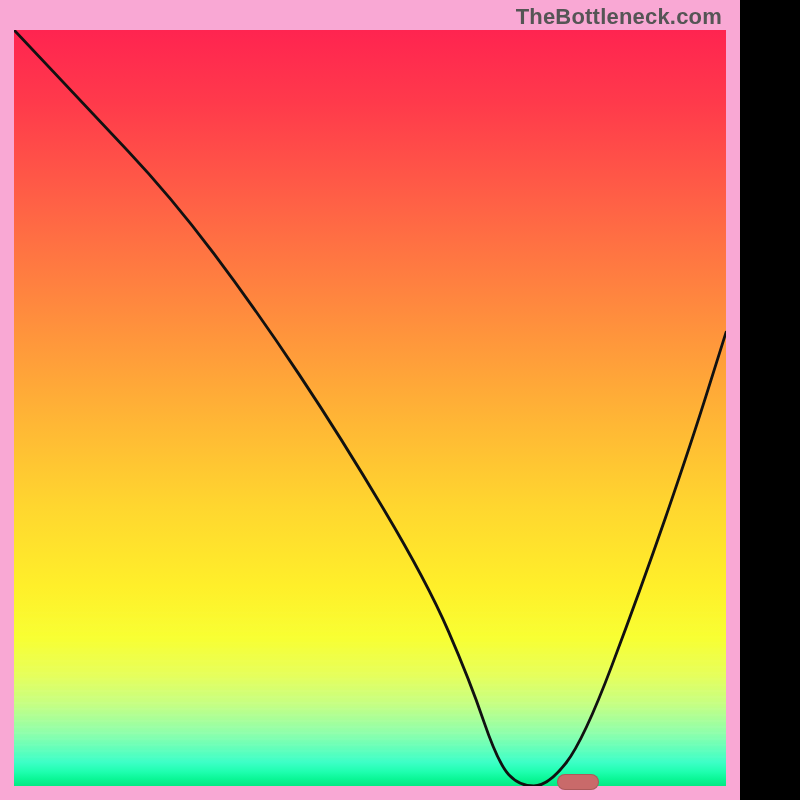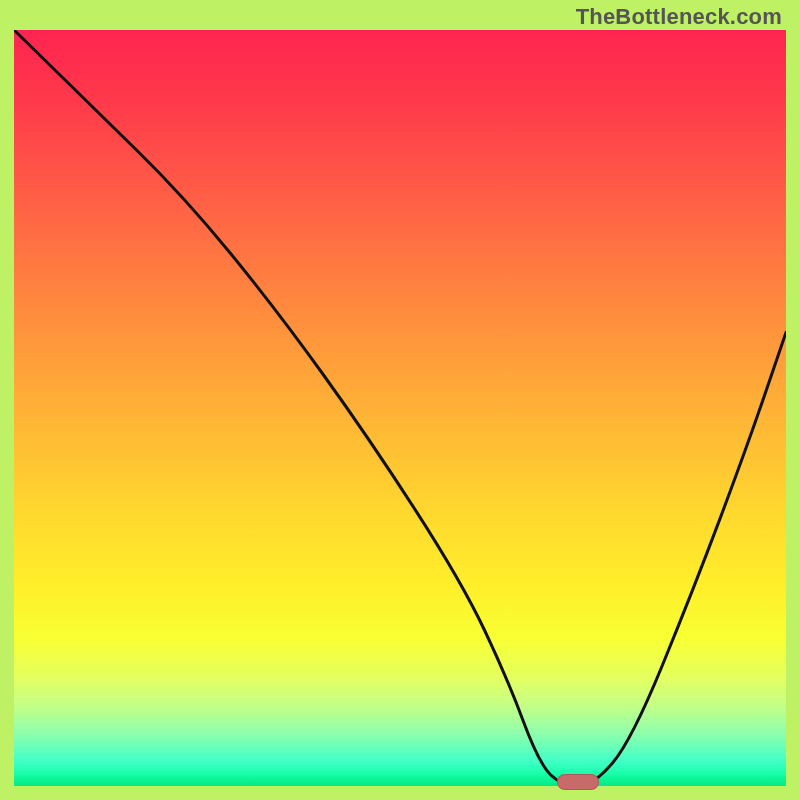--- a/index.html
+++ b/index.html
@@ -6,23 +6,23 @@
     margin: 0;
     padding: 0;
     width: 800px;
     height: 800px;
     background: #000;
     font-family: Arial, Helvetica, sans-serif;
     overflow: hidden;
   }
   .frame {
     position: relative;
-    width: 800px;
+    width: 740px;
     height: 800px;
-    background: #bef264;
+    background: #f9a8d4;
   }
   .watermark {
     position: absolute;
     top: 4px;
     right: 18px;
     color: #555;
     font-size: 22px;
     font-weight: 600;
     letter-spacing: 0.2px;
     user-select: none;

